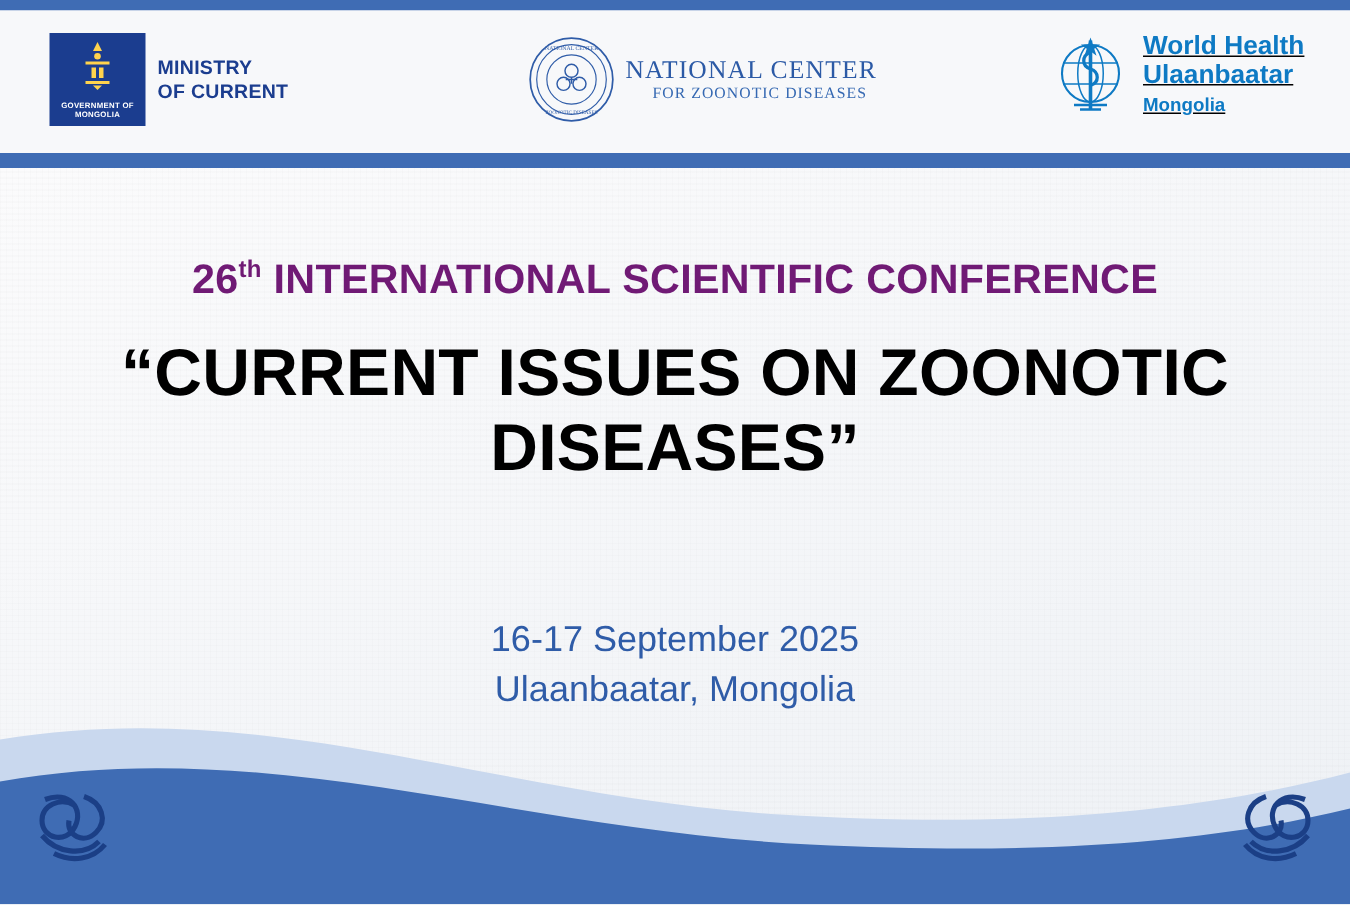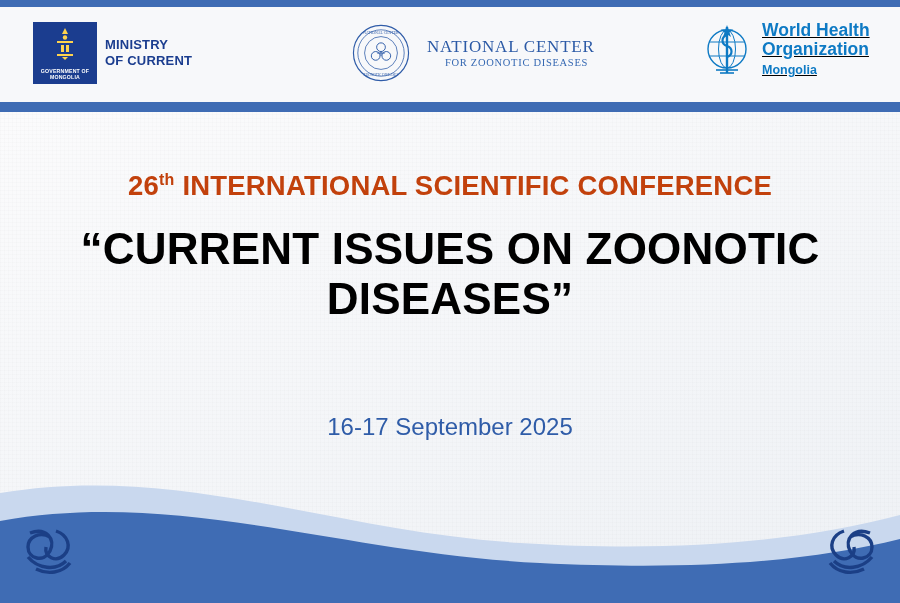--- a/index.html
+++ b/index.html
@@ -81,21 +81,21 @@
     font-weight: bold;
     line-height: 16px;
     letter-spacing: .2px;
   }
   .logo-ncz {
     position: absolute;
     top: 24px;
     left: 352px;
     display: flex;
     align-items: center;
-    gap: 17px;
+    gap: 7px;
   }
   .ncz-seal {
     width: 58px;
     height: 58px;
   }
   .ncz-text {
     color: #2f5ca8;
     line-height: 1.05;
   }
   .ncz-line1 {
@@ -155,21 +155,21 @@
   }
   
   .title-block {
     position: absolute;
     top: 170px;
     left: 0;
     width: 900px;
     text-align: center;
   }
   .conf-line {
-    color: #c2410c;
+    color: #701a75;
     font-size: 27.5px;
     font-weight: bold;
     letter-spacing: .2px;
   }
   .conf-line sup {
     font-size: 16px;
     vertical-align: super;
   }
   .conf-theme {
     margin-top: 22px;
@@ -269,37 +269,38 @@
       <path d="M27 4 L27 50" stroke="#0e7ac4" stroke-width="2.4"></path>
       <path d="M27 12 c-6 2 -6 9 0 11 c6 2 6 9 0 11" fill="none" stroke="#0e7ac4" stroke-width="2.2"></path>
       <g stroke="#0e7ac4" stroke-width="1.6" fill="none">
         <path d="M16 47 L38 47"></path>
         <path d="M20 50 L34 50"></path>
       </g>
       <path d="M27 2 l1.6 4.6 h4.8 l-3.9 2.9 1.5 4.6 -4-2.9 -4 2.9 1.5-4.6 -3.9-2.9 h4.8 z" fill="#0e7ac4"></path>
     </svg>
     <div class="who-text">
       <div class="who-line1">World Health</div>
-      <div class="who-line2">Organization</div>
+      <div class="who-line2">Ulaanbaatar</div>
       <div class="who-country">Mongolia</div>
     </div>
   </div>
 
   <div class="body-area"></div>
 
   <div class="title-block">
     <div class="conf-line">
       <span>26</span><sup>th</sup>
       <span>INTERNATIONAL SCIENTIFIC CONFERENCE</span>
     </div>
     <div class="conf-theme">“CURRENT ISSUES ON ZOONOTIC DISEASES”</div>
   </div>
 
   <div class="date-block">
     <div class="date-line">16-17 September 2025</div>
+    <div class="date-line">Ulaanbaatar, Mongolia</div>
   </div>
 
   <svg class="wave" viewBox="0 0 900 180" preserveAspectRatio="none">
     <path d="M0,70 C180,40 330,108 520,120 C680,130 800,118 900,92 L900,180 L0,180 Z" fill="#c9d8ee"></path>
     <path d="M0,98 C180,66 340,130 540,140 C700,148 810,138 900,116 L900,180 L0,180 Z" fill="#3f6cb4"></path>
   </svg>
 
   <svg class="corner-knot left" viewBox="0 0 74 58">
     <g fill="none" stroke="#1b3f86" stroke-width="3.4">
       <path d="M14 10 c16 -6 26 6 20 18 c-6 12 -22 8 -22 -4 c0 -10 12 -16 22 -10"></path>

